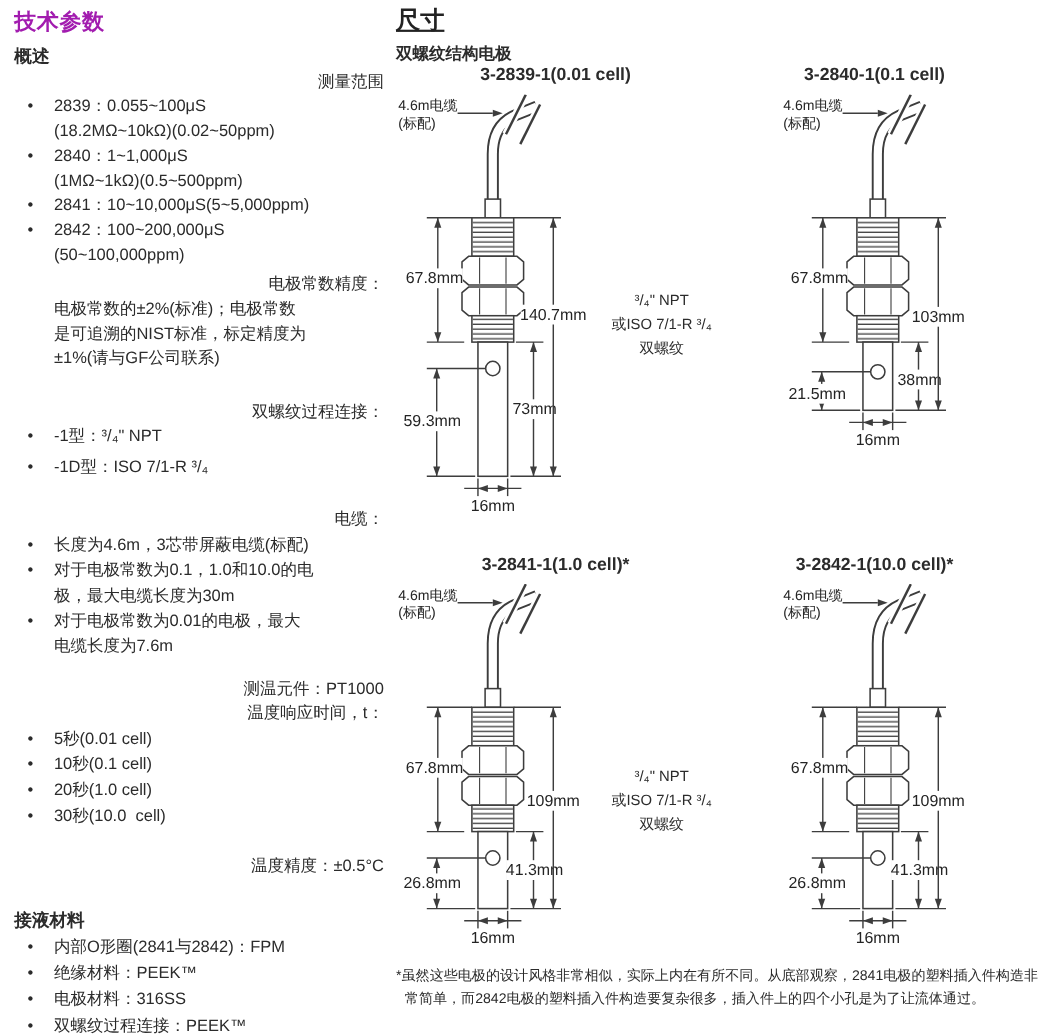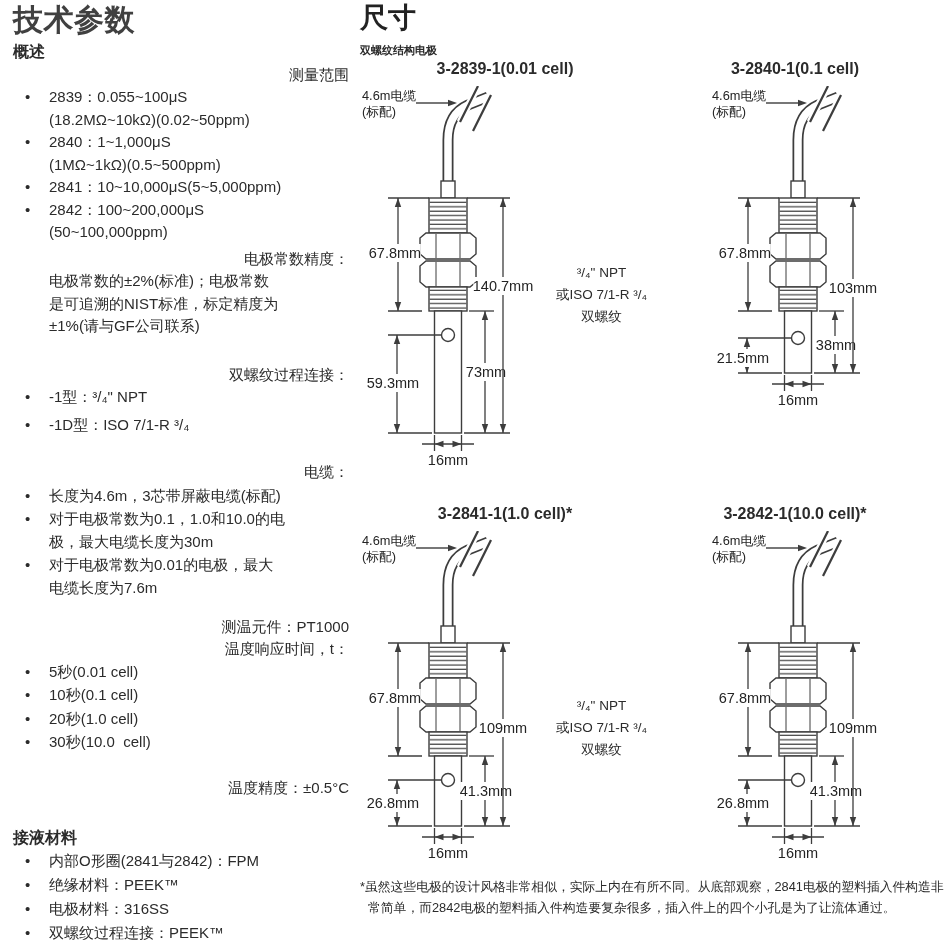--- a/index.html
+++ b/index.html
@@ -5,43 +5,43 @@
   * { box-sizing: border-box; }
   html,body { margin:0; padding:0; }
   body {
     width:950px; height:941px; background:#ffffff; position:relative;
     font-family:"Liberation Sans","DejaVu Sans",sans-serif;
     color:#2b2b2b; overflow:hidden;
   }
   
   .left-col { position:absolute; left:13px; top:5px; width:336px;
               font-size:15px; line-height:22.5px; }
-  .h1 { font-size:30px; line-height:30px; font-weight:bold; margin:0 0 6px 0;
-        letter-spacing:0.5px; color:#404040; }
+  .h1 { font-size:20px; line-height:30px; font-weight:bold; margin:0 0 6px 0;
+        letter-spacing:0.5px; color:#a21caf; }
   .sub-h { font-size:16px; font-weight:bold; line-height:22.5px; }
   .line { line-height:22.5px; white-space:pre-wrap;text-align:right; }
   .blist { list-style:none; margin:0; padding:0; }
   .blist li { position:relative; padding-left:36px; line-height:22.5px; }
   .blist li::before { content:"\2022"; position:absolute; left:12px; top:0; }
   .li-text { white-space:pre-wrap; }
   .indent-para { padding-left:36px; white-space:pre-wrap; line-height:22.5px; }
   .list-thread li { margin-bottom:5px; }
   .list-cable li { line-height:23px; }
   .list-temp li { margin-bottom:1px; }
   .list-mat li { margin-bottom:1.5px; }
   .mt-constant { margin-top:4px; }
   .mt-thread { margin-top:26px; }
   .mt-cable { margin-top:25px; }
   .mt-sensor { margin-top:17px; }
   .mt-accuracy { margin-top:23px; }
   .mt-materials { margin-top:28px; }
   
   .right-col { position:absolute; left:360px; top:4px; width:588px; height:935px; }
-  .h1-dim { font-size:28px; line-height:28px; font-weight:bold; margin:0; color:#222; }
-  .h2-dim { font-size:11px; line-height:20px; font-weight:bold; margin:8px 0 0 0; }
+  .h1-dim { font-size:22px; line-height:28px; font-weight:bold; margin:0; color:#222;text-decoration:underline; }
+  .h2-dim { font-size:15px; line-height:20px; font-weight:bold; margin:8px 0 0 0; }
   .cell { position:absolute; width:290px;text-align:center; }
   .cell-tl { left:0;   top:54px; }
   .cell-tr { left:290px; top:54px; }
   .cell-bl { left:0;   top:499px; }
   .cell-br { left:290px; top:499px; }
   .cell h3 { font-size:16px; line-height:22px; margin:0 0 6px 0; font-weight:bold; }
   .cell-tr h3, .cell-br h3 { }
   .cell-tr svg.electrode, .cell-br svg.electrode { margin-left:60px; }
   svg.electrode { display:block; }
   svg.electrode text { font-family:"Liberation Sans","DejaVu Sans",sans-serif; }

